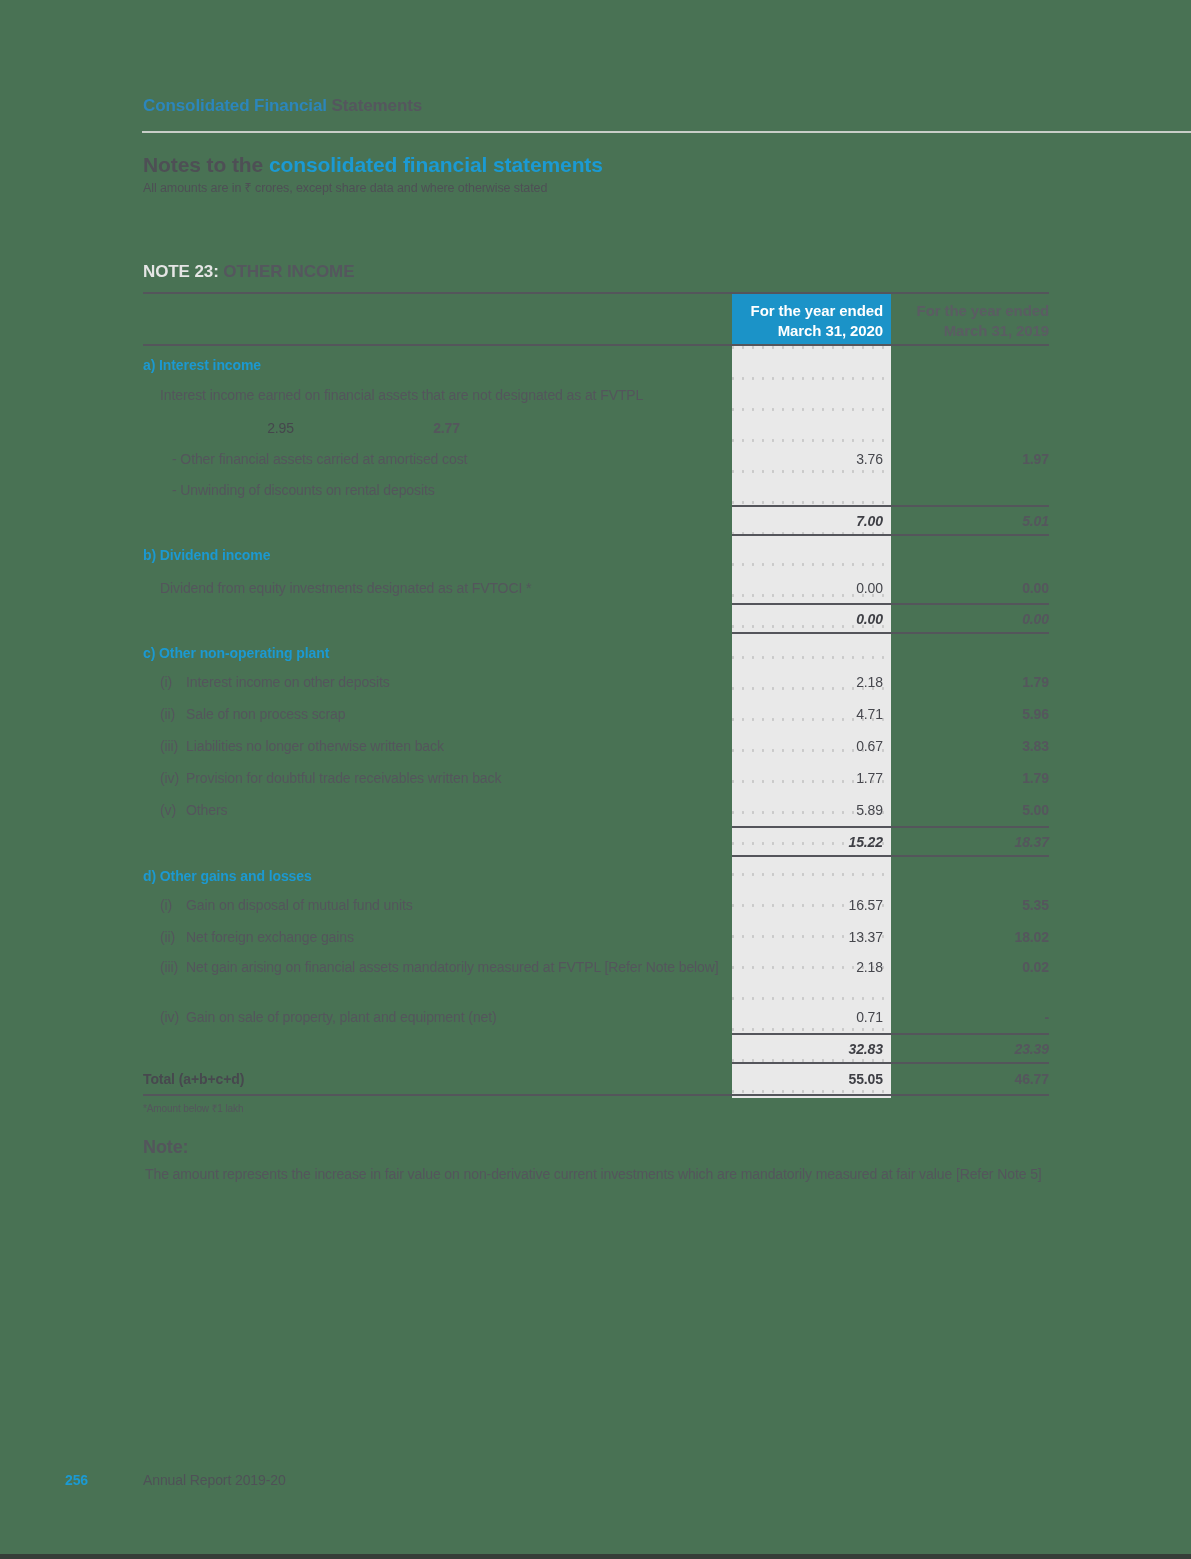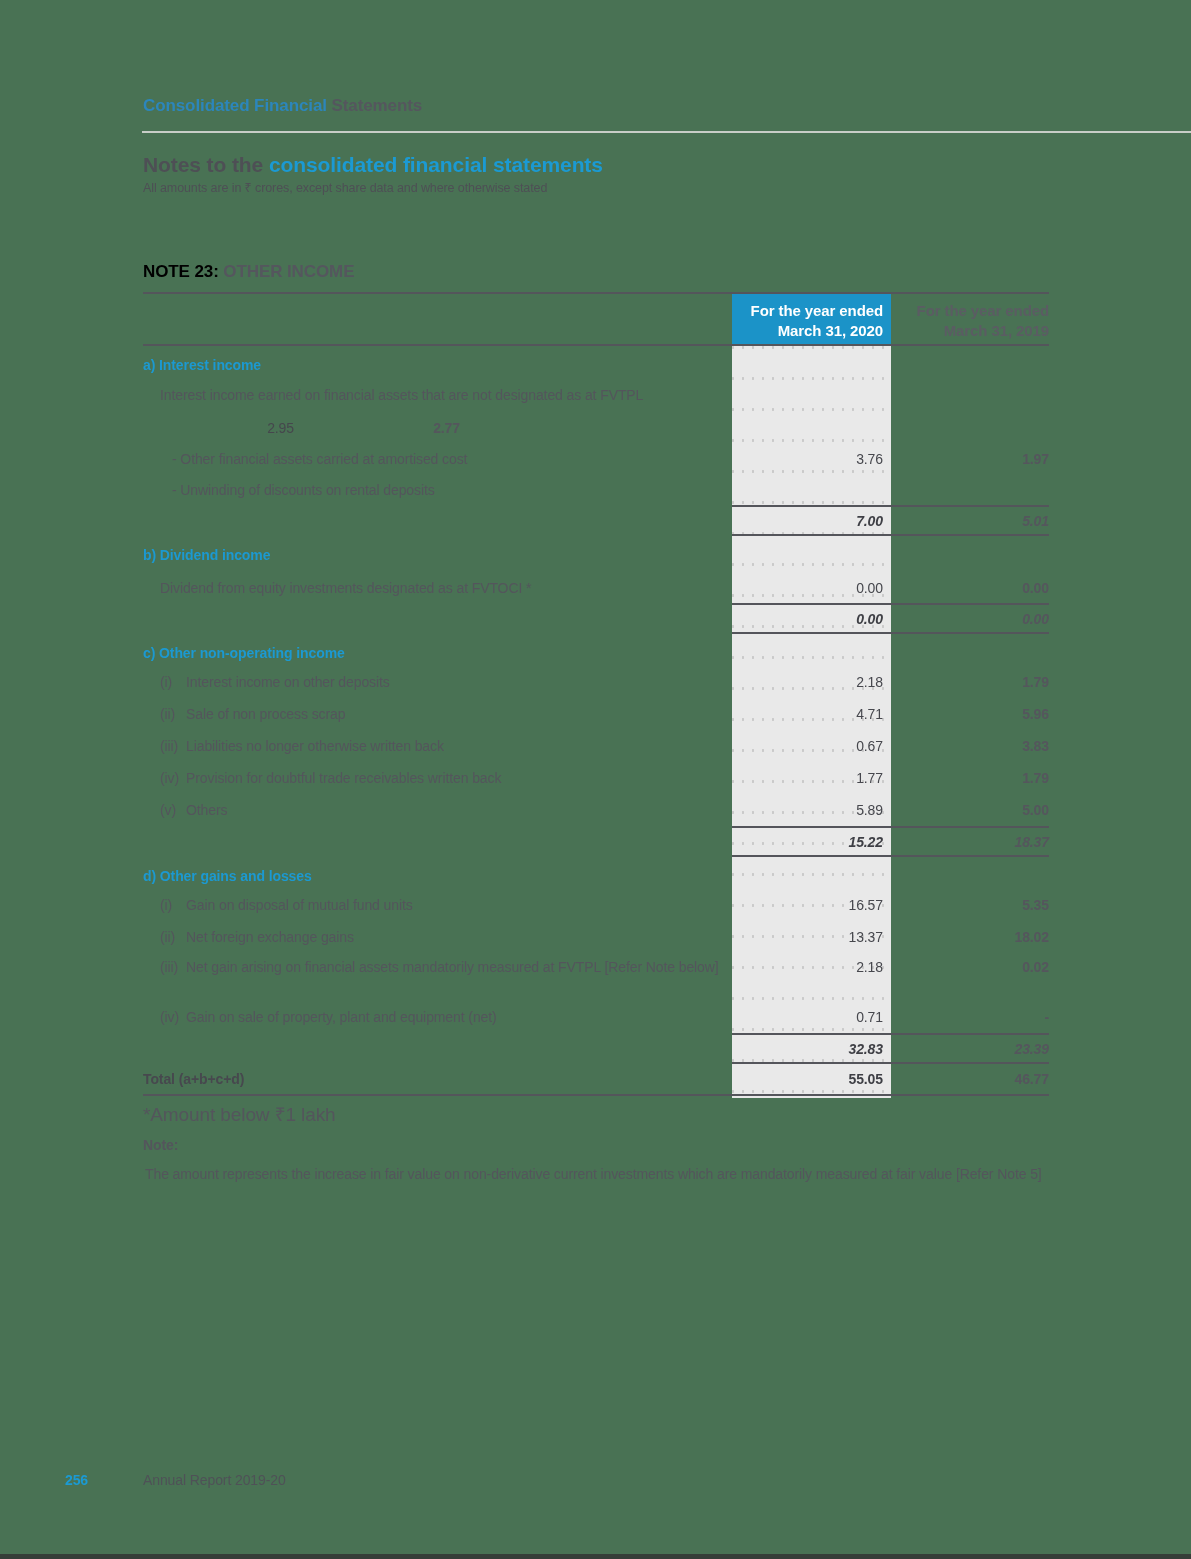--- a/index.html
+++ b/index.html
@@ -13,21 +13,21 @@
   
   .doc-title { position:absolute; left:143px; top:96px; font-size:17px; font-weight:bold; }
   .doc-title .t-blue { color:#2C86BB; }
   .doc-title .t-gray { color:#55565E; }
   .top-rule { position:absolute; left:142px; top:131px; right:0; height:2px; background:#C8CEC8; }
   .notes-heading { position:absolute; left:143px; top:153px; font-size:21px; font-weight:bold; }
   .notes-heading .n-gray { color:#4E4F55; }
   .notes-heading .n-blue { color:#1B9AD3; }
   .amounts-note { position:absolute; left:143px; top:179px; font-size:12.5px; color:#4E4F55; }
   .note-title { position:absolute; left:143px; top:262px; font-size:17px; font-weight:bold; }
-  .note-title .n-blue { color:#000000; }
+  .note-title .n-blue { color:#e5e5e5; }
   .note-title .n-gray { color:#55565E; }
 
   
   .tbl { position:absolute; left:143px; top:292px; width:906px; }
   .tbl-top-rule { position:absolute; left:0; top:0; width:100%; height:2px; background:#54555B; }
   .head-row { position:absolute; left:0; top:2px; width:100%; height:50px; display:flex; }
   .head-spacer { width:589px; }
   .head-2020 {
     width:159px; height:50px; background:#1B93C8; color:#FFFFFF;
     font-size:15px; font-weight:bold; text-align:right;
@@ -66,22 +66,22 @@
   .r-num-item2 { height:48px; align-items:flex-start; padding-top:3px; }
   .r-num-item2 .lbl { padding-left:17px; line-height:22px; }
   .r-num-item2 .vals { align-self:flex-start; height:22px; }
   .r-subtotal { height:31px; }
   .r-subtotal .vals { border-top:2px solid #54555B; border-bottom:2px solid #54555B;font-style:italic; }
   .r-subtotal .v20, .r-total .v20 { font-weight:bold; color:#3E3F45; }
   .r-total { height:32px; border-bottom:2px solid #54555B; }
   .r-total .lbl { font-weight:bold; color:#47484E; }
 
   
-  .footnote { position:absolute; left:143px; top:1101px; font-size:19px; color:#54555C; }
-  .note-label { position:absolute; left:143px; top:1137px; font-size:14px; font-weight:bold; color:#54555C; }
+  .footnote { position:absolute; left:143px; top:1101px; font-size:10px; color:#54555C; }
+  .note-label { position:absolute; left:143px; top:1137px; font-size:18px; font-weight:bold; color:#54555C; }
   .note-body { position:absolute; left:145px; top:1163px; width:908px; font-size:14px; line-height:23px; color:#54555C; }
 
   
   .page-number { position:absolute; left:65px; top:1472px; font-size:14px; font-weight:bold; color:#1B9AD3; }
   .footer-text { position:absolute; left:143px; top:1472px; font-size:14px; color:#4F5157; }
   .bottom-bar { position:absolute; left:0; bottom:0; width:100%; height:5px; background:#363E38; }
 </style>
 </head>
 <body>
 
@@ -182,21 +182,21 @@
         </div>
         <div class="row r-subtotal">
           <div class="lbl"></div>
           <div class="vals">
             <div class="v20">0.00</div>
             <div class="v19">0.00</div>
           </div>
         </div>
         <div class="row r-section">
           <div class="lbl">
-            <span>c) Other non-operating income</span>
+            <span>c) Other non-operating plant</span>
           </div>
           <div class="vals">
             <div class="v20"></div>
             <div class="v19"></div>
           </div>
         </div>
         <div class="row r-num-item">
           <div class="lbl">
             <span class="pfx">(i)</span>
             <span>Interest income on other deposits</span>

